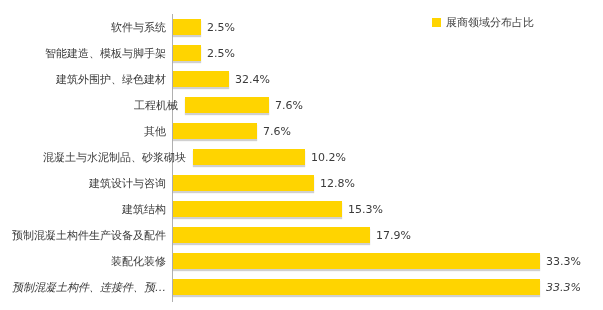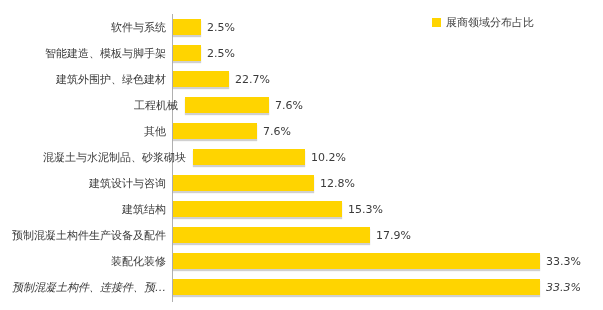--- a/index.html
+++ b/index.html
@@ -118,21 +118,21 @@
           <div class="cat-label">智能建造、模板与脚手架</div>
           <div class="bar-wrap">
             <div class="bar" style="width: 28px; background: rgb(255, 212, 0);"></div>
             <div class="val-label">2.5%</div>
           </div>
         </div>
         <div class="row" style="top: 66px;">
           <div class="cat-label">建筑外围护、绿色建材</div>
           <div class="bar-wrap">
             <div class="bar" style="width: 56px; background: rgb(255, 212, 0);"></div>
-            <div class="val-label">22.7%</div>
+            <div class="val-label">32.4%</div>
           </div>
         </div>
         <div class="row" style="top: 92px; margin-left: 12px;">
           <div class="cat-label">工程机械</div>
           <div class="bar-wrap">
             <div class="bar" style="width: 84px; background: rgb(255, 212, 0);"></div>
             <div class="val-label">7.6%</div>
           </div>
         </div>
         <div class="row" style="top: 118px;">

